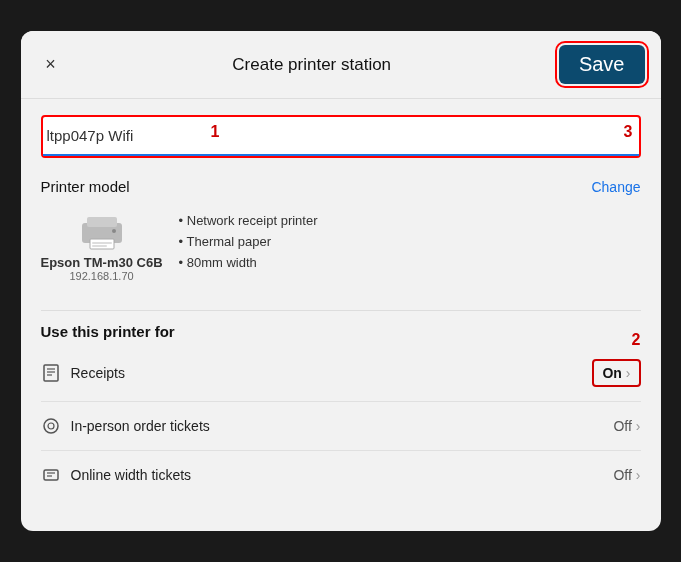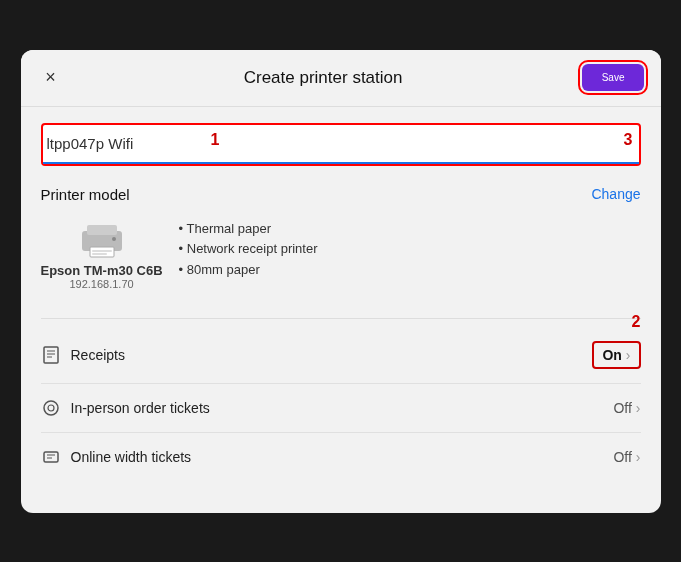--- a/index.html
+++ b/index.html
@@ -36,26 +36,26 @@
       cursor: pointer;
       font-size: 18px;
       color: #333;
     }
     .modal-title {
       font-size: 17px;
       font-weight: 500;
       color: #111;
     }
     .save-btn {
-      background: #6d28d9;
+      background: #0c4a6e;
       color: white;
       border: none;
       padding: 8px 20px;
       border-radius: 6px;
-      font-size: 10px;
+      font-size: 20px;
       font-weight: 500;
       cursor: pointer;
       outline: 2px solid #ff0000;
       outline-offset: 2px;
     }
     .modal-body {
       padding: 16px 20px;
     }
     .name-input-container {
       margin-bottom: 20px;
@@ -228,30 +228,33 @@
             <rect x="10" y="6" width="30" height="10" rx="2" fill="#ccc"></rect>
             <rect x="13" y="28" width="24" height="10" rx="1" fill="white" stroke="#aaa" stroke-width="1"></rect>
             <rect x="15" y="31" width="20" height="2" rx="1" fill="#ddd"></rect>
             <rect x="15" y="34" width="15" height="2" rx="1" fill="#ddd"></rect>
             <circle cx="37" cy="20" r="2" fill="#888"></circle>
           </svg>
           <span class="printer-name">Epson TM-m30 C6B</span>
           <span class="printer-ip">192.168.1.70</span>
         </div>
         <div class="printer-specs">
+          <p>Network receipt printer</p>
           <p>Thermal paper</p>
-          <p>Network receipt printer</p>
-          <p>80mm paper</p>
+          <p>80mm width</p>
         </div>
       </div>
     </div>
 
     <div class="divider"></div>
 
     <div class="section">
+      <div style="margin: 12px 0 4px 0;">
+        <span class="use-section-title">Use this printer for</span>
+      </div>
 
       <div class="use-item">
         <div class="use-item-left">
           <div class="use-item-icon">
             <svg width="18" height="18" viewBox="0 0 18 18" fill="none">
               <rect x="2" y="1" width="14" height="16" rx="1" stroke="#555" stroke-width="1.5"></rect>
               <line x1="5" y1="5" x2="13" y2="5" stroke="#555" stroke-width="1.2"></line>
               <line x1="5" y1="8" x2="13" y2="8" stroke="#555" stroke-width="1.2"></line>
               <line x1="5" y1="11" x2="10" y2="11" stroke="#555" stroke-width="1.2"></line>
             </svg>

